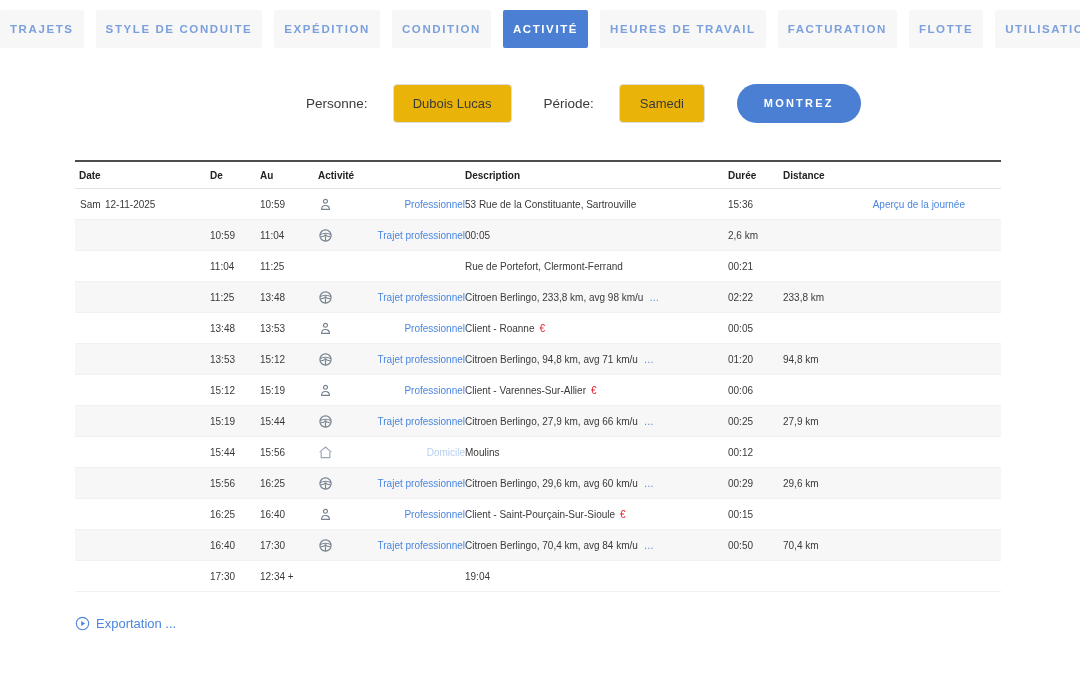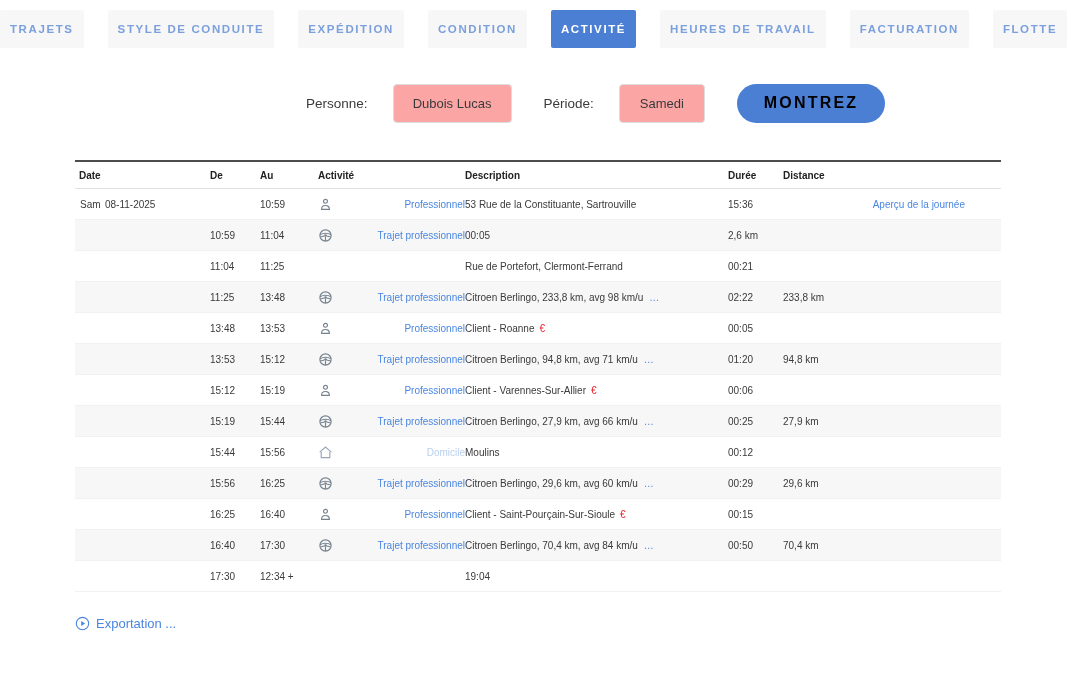--- a/index.html
+++ b/index.html
@@ -1,35 +1,35 @@
 <!DOCTYPE html>
 <html style="--accent: #4a7fd4; --link: #4a86e0; --euro: #e8212e; --muted: #b9cfee;"><head>
 <meta charset="utf-8">
 <style>
   * { margin: 0; padding: 0; box-sizing: border-box; }
   html, body { width: 1080px; height: 680px; background: #ffffff; overflow: hidden;
     font-family: "Liberation Sans", sans-serif; color: #333; }
 
   
-  .tabbar { display: flex; gap: 24px; margin-top: 10px; width: 1080px; }
+  .tabbar { display: flex; gap: 12px; margin-top: 10px; width: 1080px; }
   .tab { flex: 1 0 auto; display: flex; align-items: center; justify-content: center;
     height: 38px; background: #f7f7f7; color: #7ba0dd; font-size: 11.5px; font-weight: 600;
     letter-spacing: 1.6px; padding: 0 10px; border-radius: 2px; cursor: pointer; white-space: nowrap; }
   .tab.active { background: var(--accent, #4a7fd4); color: #ffffff; }
 
   
   .filters { display: flex; align-items: center; margin: 35px 0 0 306px; height: 40px; gap: 18px; }
   .flabel { font-size: 13.5px; color: #3a3a3a; margin-right: 7px; }
   .fbox { height: 39px; border: 1px solid #ddd; border-radius: 4px; display: flex;
     align-items: center; justify-content: center; font-size: 13px; color: #3a3a3a;
-    background: #fca5a5; cursor: pointer; }
+    background: #eab308; cursor: pointer; }
   .fbox.person { width: 119px; margin-right: 14px; }
   .fbox.period { width: 86px; margin-right: 14px; }
   .show-btn { height: 39px; padding: 10px 27px; border: none; border-radius: 20px;
-    background: var(--accent, #4a7fd4); color: #000000; font-family: inherit; font-size: 16px;
+    background: var(--accent, #4a7fd4); color: #ffffff; font-family: inherit; font-size: 11px;
     font-weight: 700; letter-spacing: 2.2px; cursor: pointer; }
 
   
   .table { margin: 37px 0 0 75px; width: 926px; }
   .thead, .trow { display: grid;
     grid-template-columns: 30px 105px 50px 58px 147px 263px 55px 75px 1fr;
     align-items: center; }
   .thead { border-top: 2px solid #4d4d4d; border-bottom: 1px solid #e2e2e2;
     height: 29px; font-size: 10px; font-weight: 700; color: #222; }
   .thead .h-date { grid-column: 1 / 3; padding-left: 4px; }
@@ -89,21 +89,21 @@
     <div>Au</div>
     <div>Activité</div>
     <div>Description</div>
     <div>Durée</div>
     <div>Distance</div>
     <div></div>
   </div>
   <div>
       <div class="trow">
         <div class="c-day">Sam</div>
-        <div>08-11-2025</div>
+        <div>12-11-2025</div>
         <div></div>
         <div>10:59</div>
         <div class="cell-activity">
           <span class="act-icon">
             <svg viewBox="0 0 16 16">
               <circle cx="8" cy="4.6" r="2.1" fill="none" stroke="#76828f" stroke-width="1.2"></circle>
               <path d="M3.8 13.2 c0-2.6 1.9-4.1 4.2-4.1 s4.2 1.5 4.2 4.1 Z" fill="none" stroke="#76828f" stroke-width="1.2"></path>
             </svg>
           </span>
           <span class="act-link">Professionnel</span>

